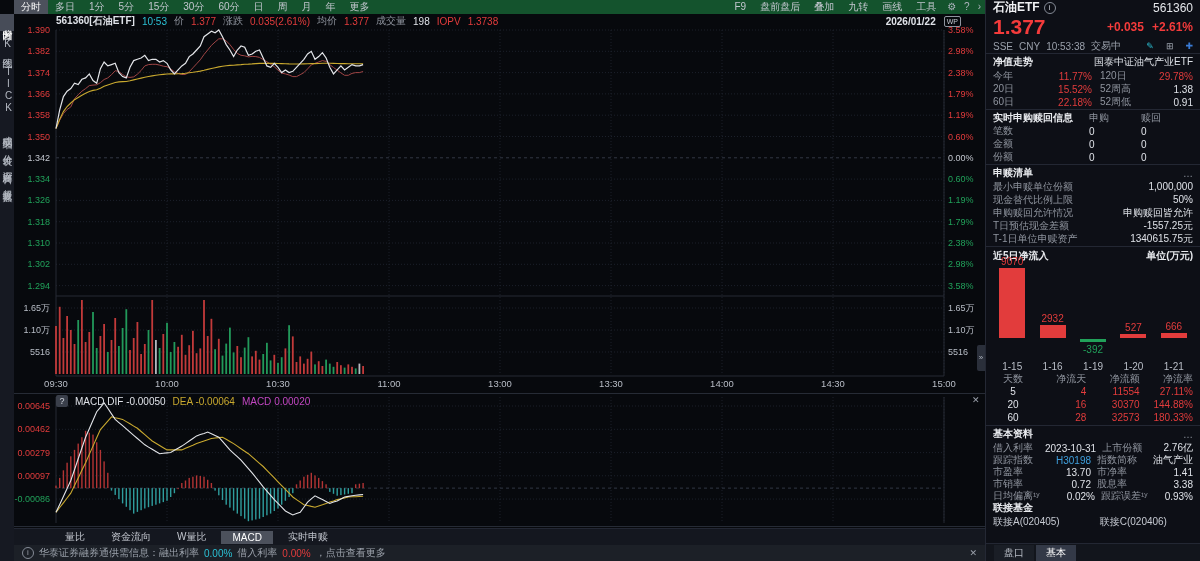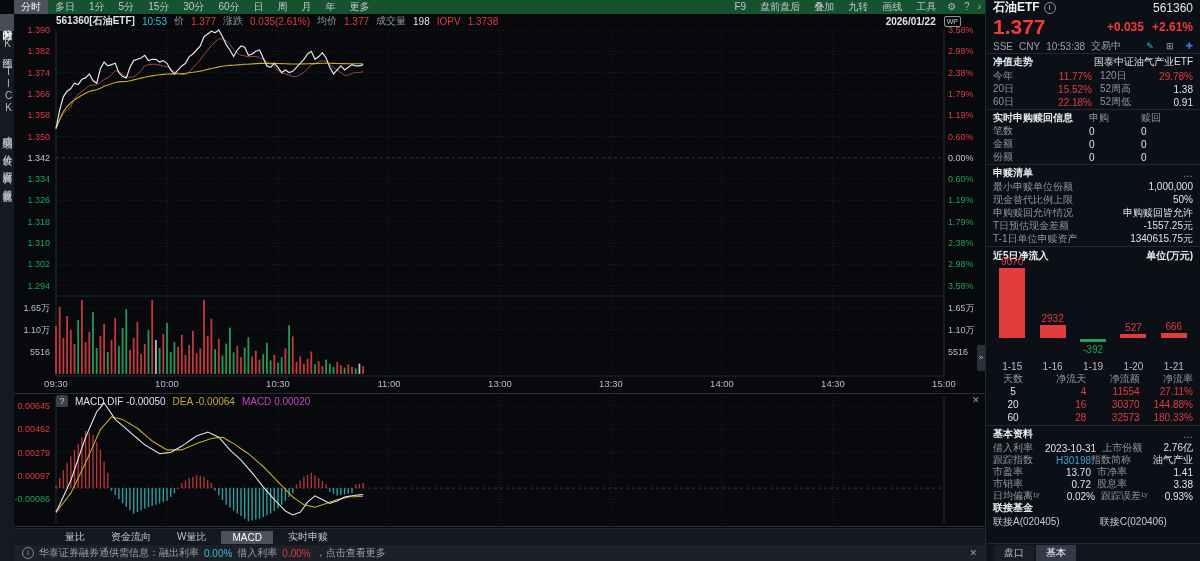--- a/index.html
+++ b/index.html
@@ -579,21 +579,21 @@
   </div>
   <div class="g4" style="grid-template-columns:52px 1fr 56px 1fr;height:12px">
     <span class="lbl">借入利率</span>
       <span class="v wht">2023-10-31</span>
     <span class="lbl" style="padding-left:6px">上市份额</span>
       <span class="v wht">2.76亿</span>
   </div>
   <div class="g4" style="grid-template-columns:52px 1fr 56px 1fr;height:12px">
     <span class="lbl">跟踪指数</span>
       <span class="v link-blue">H30198</span>
-    <span class="lbl" style="">指数简称</span>
+    <span class="lbl" style="padding-left:6px">指数简称</span>
       <span class="v wht">油气产业</span>
   </div>
   <div class="g4" style="grid-template-columns:52px 1fr 56px 1fr;height:12px">
     <span class="lbl">市盈率</span>
       <span class="v wht">13.70</span>
     <span class="lbl" style="padding-left:6px">市净率</span>
       <span class="v wht">1.41</span>
   </div>
   <div class="g4" style="grid-template-columns:52px 1fr 56px 1fr;height:12px">
     <span class="lbl">市销率</span>

